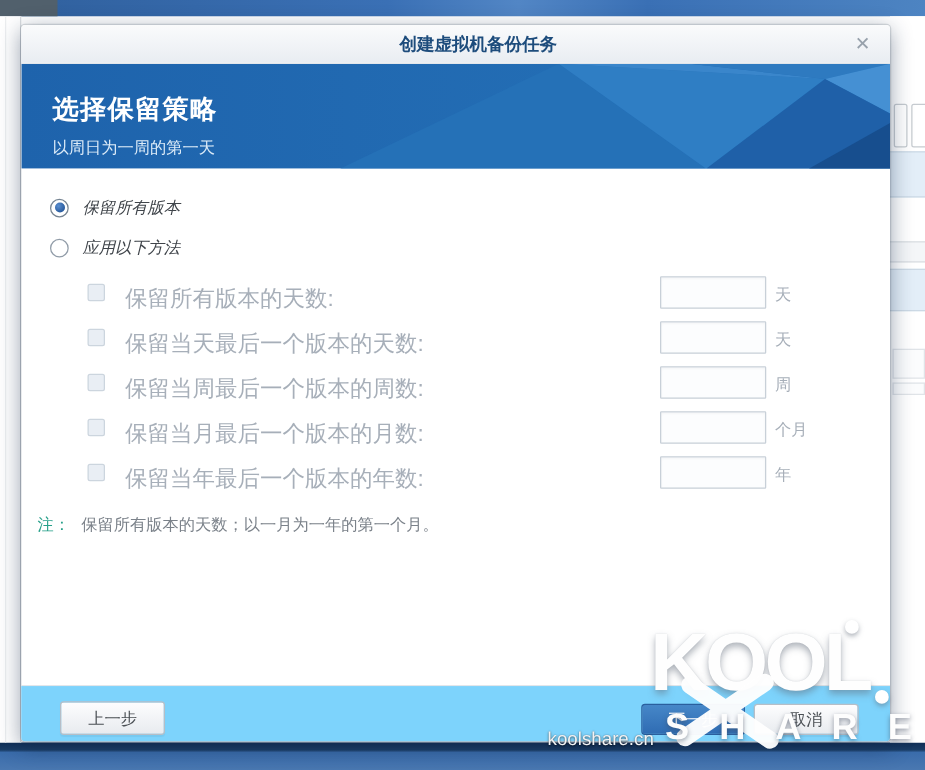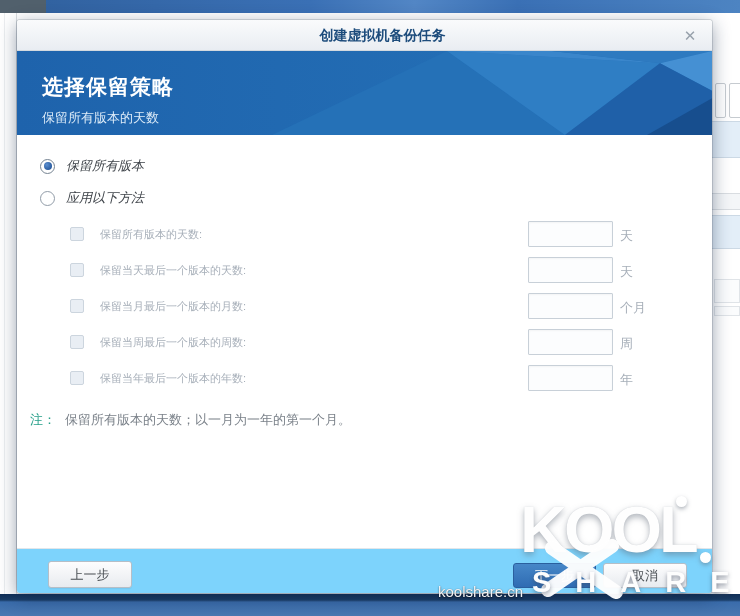--- a/index.html
+++ b/index.html
@@ -73,21 +73,21 @@
     background:radial-gradient(circle at 35% 35%, #5b8fd0 0%, #2a5c9f 70%);
   }
   .radio-label { font-size:13px; color:#3f444a; }
 
   .ret-rows { margin-top:10px; }
   .ret-row { position:relative; height:26px; margin-bottom:10px; }
   .checkbox {
     position:absolute; left:53px; top:6px; width:14px; height:14px;
     background:#e9eef4; border:1px solid #ccd5de; border-radius:2px;
   }
-  .ret-label { position:absolute; left:83px; top:6px; font-size:11px; color:#a7afb9; }
+  .ret-label { position:absolute; left:83px; top:6px; font-size:18px; color:#a7afb9; }
   .ret-input {
     position:absolute; left:511px; top:0; width:85px; height:26px;
     border:1px solid #c8d0d8; background:#fcfdfe; border-radius:1px;
     box-shadow:inset 0 1px 2px rgba(0,0,0,.04); font-size:13px; padding:0 6px; color:#555;
   }
   .ret-unit { position:absolute; left:603px; top:6px; font-size:13px; color:#a7afb9; }
 
   .note { margin:20px 0 0 13px; font-size:13px; color:#7b828a; }
   .note-prefix { color:#27a08a; margin-right:9px; }
 
@@ -170,21 +170,21 @@
       <polygon points="255,110 430,0 548,110" fill="#2571b7"></polygon>
       <polygon points="430,0 643,16 548,110" fill="#2f7ec4"></polygon>
       <polygon points="430,0 535,0 643,16" fill="#3a86cb"></polygon>
       <polygon points="535,0 695,0 643,16" fill="#2e7ac0"></polygon>
       <polygon points="643,16 695,0 695,52" fill="#4590d3"></polygon>
       <polygon points="548,110 643,16 695,52 695,110" fill="#1f60a8"></polygon>
       <polygon points="630,110 695,62 695,110" fill="#174e8e"></polygon>
     </svg>
     <div class="hero-text">
       <div class="hero-title">选择保留策略</div>
-      <div class="hero-sub">保留所有版本的天数</div>
+      <div class="hero-sub">以周日为一周的第一天</div>
     </div>
   </div>
 
   <div class="content">
 
     <div class="radio-row">
       <span class="radio checked"></span>
       <span class="radio-label">保留所有版本</span>
     </div>
     <div class="radio-row">
@@ -200,29 +200,29 @@
         <span class="ret-unit">天</span>
       </div>
       <div class="ret-row">
         <span class="checkbox"></span>
         <span class="ret-label">保留当天最后一个版本的天数:</span>
         <input class="ret-input" value="" style="">
         <span class="ret-unit">天</span>
       </div>
       <div class="ret-row">
         <span class="checkbox"></span>
+        <span class="ret-label">保留当周最后一个版本的周数:</span>
+        <input class="ret-input" value="" style="">
+        <span class="ret-unit">周</span>
+      </div>
+      <div class="ret-row">
+        <span class="checkbox"></span>
         <span class="ret-label">保留当月最后一个版本的月数:</span>
         <input class="ret-input" value="" style="">
         <span class="ret-unit">个月</span>
-      </div>
-      <div class="ret-row">
-        <span class="checkbox"></span>
-        <span class="ret-label">保留当周最后一个版本的周数:</span>
-        <input class="ret-input" value="" style="">
-        <span class="ret-unit">周</span>
       </div>
       <div class="ret-row">
         <span class="checkbox"></span>
         <span class="ret-label">保留当年最后一个版本的年数:</span>
         <input class="ret-input" value="" style="">
         <span class="ret-unit">年</span>
       </div>
     </div>
 
     <div class="note">

